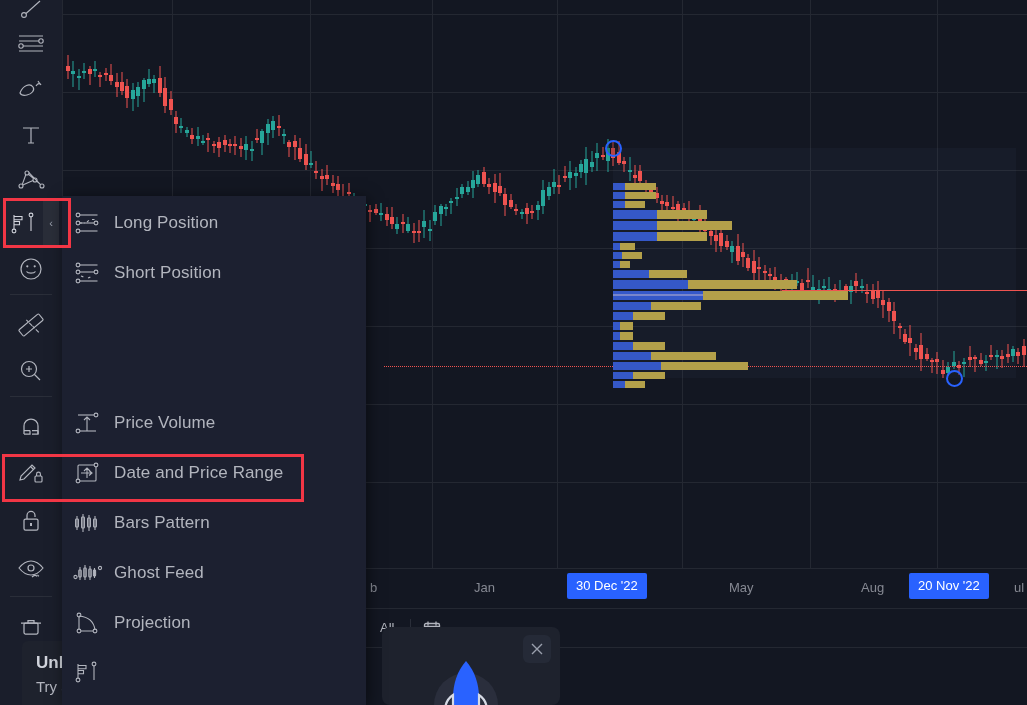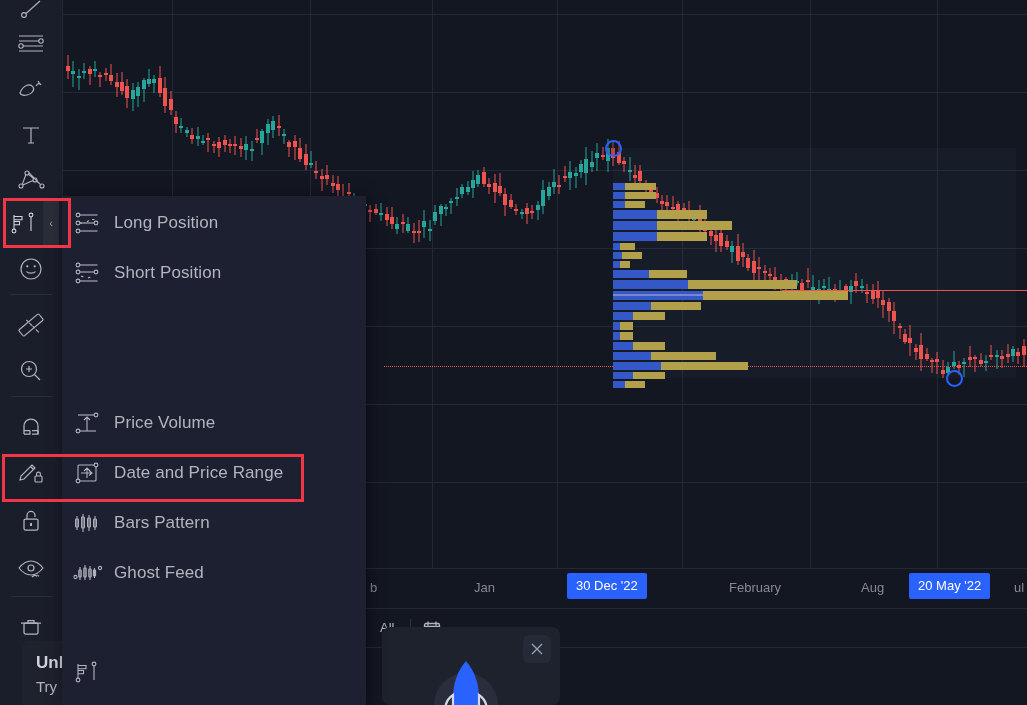--- a/index.html
+++ b/index.html
@@ -919,25 +919,25 @@
         <div id="poc-line" style="left: 551px; top: 294px; width: 89.9px;"></div>
       </div>
 
     <div class="sel-handle" style="left:543px;top:140px"></div>
     <div class="sel-handle" style="left:884px;top:370px"></div>
   </div>
 
   <div id="time-axis">
     <span class="t-label" style="left:308px">b</span>
     <span class="t-label" style="left:412px">Jan</span>
-    <span class="t-label" style="left:667px">February</span>
+    <span class="t-label" style="left:667px">May</span>
     <span class="t-label" style="left:799px">Aug</span>
     <span class="t-label" style="left:952px">ul</span>
     <span class="t-badge" style="left:505px">30 Dec '22</span>
-    <span class="t-badge" style="left:847px">20 May '22</span>
+    <span class="t-badge" style="left:847px">20 Nov '22</span>
   </div>
 
   <div id="bottom-bar">
     <div id="range-row">
       <span style="width:308px"></span>
       <span class="range-btn">All</span>
       <span class="vdiv"></span>
       <span style="display:flex;align-items:center;padding:0 6px">
         <svg width="18" height="16" viewBox="0 0 18 16" fill="none" stroke="#b2b5be" stroke-width="1.3">
           <rect x="1.5" y="3.5" width="15" height="11" rx="1.5"></rect>
@@ -1198,20 +1198,32 @@
         <path d="M18 6v14"></path>
           <rect x="16.8" y="9" width="2.4" height="8" rx=".7"></rect>
         <path d="M22.5 8v10"></path>
           <rect x="21.4" y="10" width="2.2" height="6" rx=".7"></rect>
         <circle cx="28" cy="8" r="1.6"></circle>
       </svg>
     </span>
     <span class="mi-lbl">Ghost Feed</span>
   </div>
 
+  <div class="mi" style="top:402px">
+    <span class="mi-ico">
+      <svg width="28" height="26" viewBox="0 0 28 26" fill="none" stroke="#b2b5be" stroke-width="1.1">
+        <circle cx="5" cy="5" r="1.9"></circle>
+          <circle cx="5" cy="21" r="1.9"></circle>
+          <circle cx="21" cy="21" r="1.9"></circle>
+        <path d="M5 7v12M7 21h12"></path>
+          <path d="M5 6c10 1 15 6 16 14"></path>
+      </svg>
+    </span>
+    <span class="mi-lbl">Projection</span>
+  </div>
 
   <div class="mi" style="top:452px">
     <span class="mi-ico">
       <svg width="32" height="28" viewBox="0 0 32 28" fill="none" stroke="#b2b5be" stroke-width="1.1">
         <path d="M6 5v14"></path>
           <circle cx="6" cy="21" r="1.9"></circle>
         <path d="M6 6.5h8v3.3H6M6 11.5h5.5v3.3H6"></path>
         <circle cx="22" cy="5" r="1.9"></circle>
           <path d="M22 7v14"></path>
       </svg>

